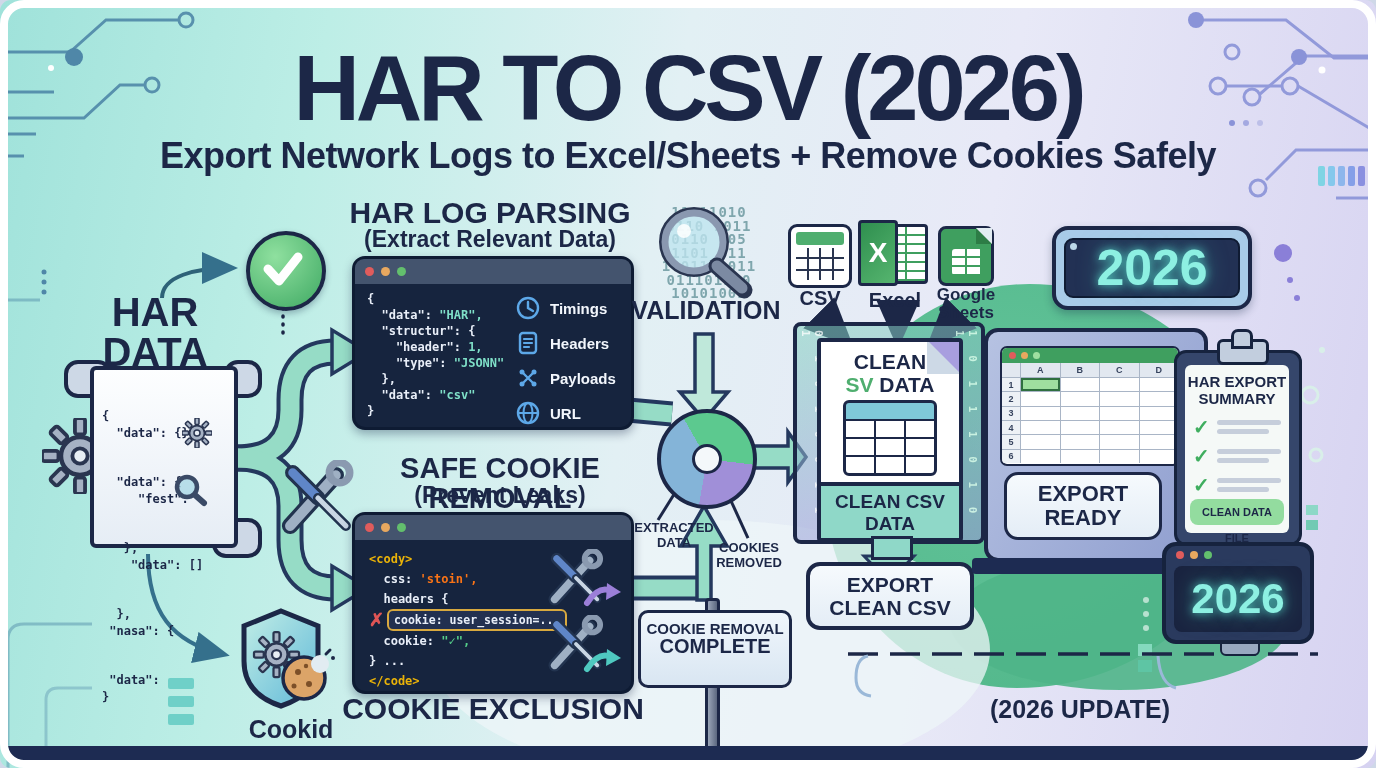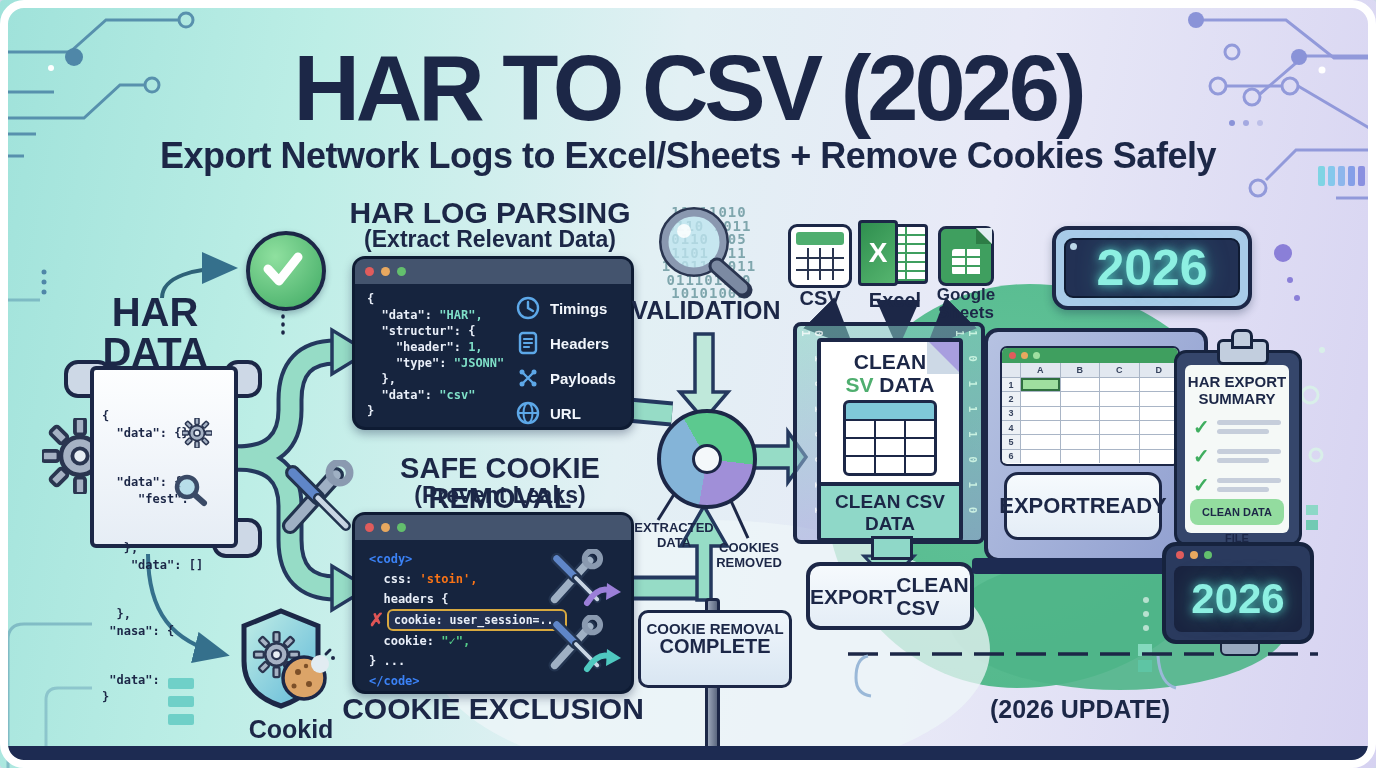--- a/index.html
+++ b/index.html
@@ -1,38 +1,38 @@
 <!DOCTYPE html>
 <html><head>
 <meta charset="utf-8">
 <style>
   html,body{margin:0;padding:0;background:#cfd8e8;}
-  .stage{position:relative;width:1376px;height:768px;overflow:hidden;border-radius:4px;
+  .stage{position:relative;width:1376px;height:768px;overflow:hidden;border-radius:11px;
     background:linear-gradient(100deg,#9fe2da 0%,#bdeee6 22%,#e2f0f4 46%,#e8e9f7 68%,#d6d2f1 100%);
     font-family:"Liberation Sans",sans-serif;color:#1c2747;}
   .abs{position:absolute;}
   .ctr{text-align:center;}
   .hd{font-weight:800;color:#1c2747;line-height:1.02;}
   .frame{position:absolute;inset:0;border:8px solid #ffffff;border-radius:24px;pointer-events:none;z-index:99;}
   .botbar{position:absolute;left:8px;top:746px;width:1360px;height:14px;background:#1d2b52;border-radius:0 0 18px 18px;z-index:98;}
   .blob{position:absolute;z-index:0;}
   svg.layer{position:absolute;left:0;top:0;z-index:2;}
   svg.cir{position:absolute;left:0;top:0;z-index:1;}
   .comp{position:absolute;z-index:3;}
   
   .win{background:#16243e;border:3px solid #0e1b33;border-radius:13px;box-shadow:0 4px 10px rgba(20,35,70,.35);}
   .winhd{height:25px;background:#44546e;border-radius:9px 9px 0 0;display:flex;align-items:center;padding-left:10px;gap:7px;}
   .dot{width:9px;height:9px;border-radius:50%;display:inline-block;}
   .dr{background:#e05c5c}.dy{background:#e8a85f}.dg{background:#63bf6d}
   .cline{white-space:pre;font-family:"DejaVu Sans Mono",monospace;font-weight:700;font-size:12px;line-height:16px;color:#e8eef8;}
-  .ck{color:#e8eef8}.cv{color:#7fe0c8}.cteal{color:#3b82f6}.corange{color:#f97316}.cgreen{color:#56d08a}
+  .ck{color:#e8eef8}.cv{color:#7fe0c8}.cteal{color:#eab308}.corange{color:#f97316}.cgreen{color:#56d08a}
   .feat{display:flex;align-items:center;gap:9px;color:#f2f6fc;font-weight:800;font-size:15px;}
   
   .btn{background:linear-gradient(180deg,#f6fafd,#e4edf6);border:4px solid #1c2747;border-radius:14px;
-       display:flex;align-items:center;justify-content:center;font-weight:800;color:#1c2747;}
+       display:flex;flex-direction:column;align-items:center;justify-content:center;font-weight:800;color:#1c2747;}
   
   .sheet{display:grid;grid-template-columns:18px repeat(4,1fr);grid-template-rows:14px repeat(6,1fr);gap:1px;background:#a9b5c6;}
   .sc{background:#ffffff;font-size:9px;font-weight:800;display:flex;align-items:center;justify-content:center;color:#36435e;}
   .sch{background:#e2e8f0;}
   .scg{background:#edf1f6;}
   .sca1{background:#9fdf9f;outline:2.5px solid #2f6f3f;outline-offset:-2.5px;}
   .mono{font-family:"DejaVu Sans Mono",monospace;}
   .binline{font-family:"DejaVu Sans Mono",monospace;font-weight:700;font-size:14px;line-height:13.5px;color:#7fa6ad;letter-spacing:1px;}
   .glow{color:#8df0e2;text-shadow:0 0 10px rgba(90,230,210,.8),0 0 22px rgba(90,230,210,.5);}
   .chk{color:#3fae5f;font-weight:800;font-size:20px;line-height:1;}

